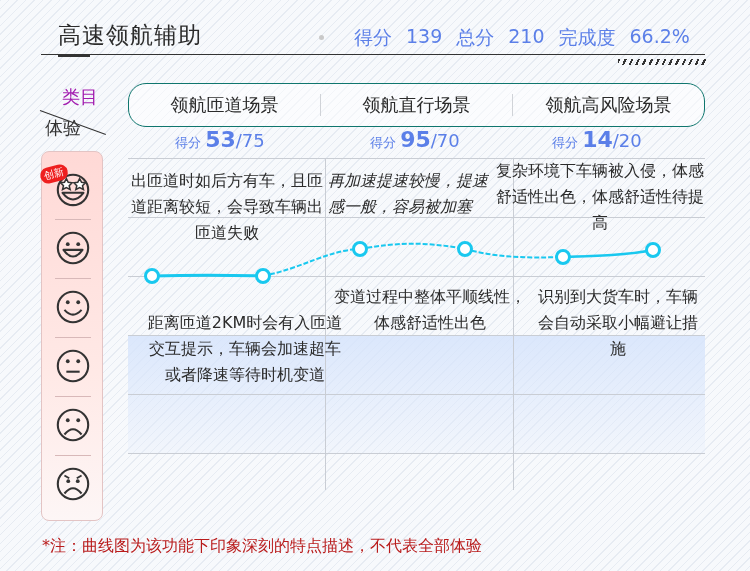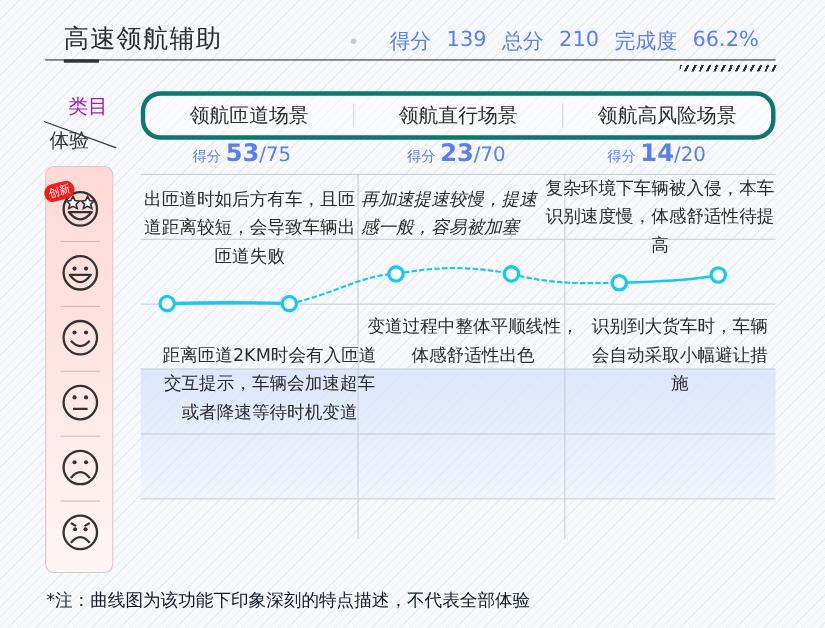--- a/index.html
+++ b/index.html
@@ -19,41 +19,41 @@
   .dot { left: 319px; top: 35px; width: 5px; height: 5px; border-radius: 50%; background: #c9c9c9; }
   .stats { left: 354px; top: 25px; font-size: 19px; color: #5b7fe8; display: flex; gap: 0; white-space: nowrap; }
   .stats span { margin-right: 14px; }
   .hatch { left: 618px; top: 59px; width: 88px; height: 6px;
     background-image: repeating-linear-gradient(115deg, #333 0px, #333 2px, transparent 2px, transparent 6px); }
   
   .corner-top { left: 62px; top: 85px; font-size: 18px; color: #a21caf; }
   .corner-bottom { left: 45px; top: 116px; font-size: 18px; color: #333; text-align: right; }
   .corner-diag { left: 40px; top: 110px; width: 70px; height: 1px; background: #333; transform: rotate(20deg); transform-origin: left center; }
   
-  .pill { left: 128px; top: 83px; width: 577px; height: 44px; border: 4px solid #0f766e; border-radius: 18px; background: rgba(255,255,255,0.5); display: flex; align-items: center; }
+  .pill { left: 128px; top: 83px; width: 577px; height: 44px; border: 1px solid #0f766e; border-radius: 18px; background: rgba(255,255,255,0.5); display: flex; align-items: center; }
   .pill-col { flex: 1; text-align: center; font-size: 18px; color: #2b2b2b; position: relative; }
   .pill-sep { width: 1px; height: 22px; background: #d0d3d8; }
   
   .score { top: 127px; font-size: 13px; color: #5b7fe8; white-space: nowrap; }
   .score .big { font-size: 22px; font-weight: bold; margin-top: 32px; }
   .score .den { font-size: 18px; }
   
   .side { left: 41px; top: 151px; width: 62px; height: 370px; border: 1px solid #e3c4c4; border-radius: 8px;
     background: linear-gradient(180deg, #ffd9d6 0%, #ffe9e6 60%, #fdf6f6 100%); }
   .face { position: absolute; left: 12px; width: 38px; height: 38px; }
   .face-sep { position: absolute; left: 13px; width: 36px; height: 1px; background: #d8b8b8; }
   .badge { position: absolute; left: -2px; top: 14px; background: #ee1f1f; color: #fff; font-size: 10px; padding: 1px 4px; border-radius: 8px; transform: rotate(-15deg); white-space: nowrap; z-index: 2; }
   
   .grid { left: 128px; top: 158px; width: 577px; height: 332px; }
   .hline { position: absolute; left: 0; width: 577px; height: 1px; background: #c9cdd4; }
   .vline { position: absolute; top: 0; width: 1px; height: 332px; background: #c9cdd4; }
   .band { position: absolute; left: 0; top: 177px; width: 577px; height: 118px; background: linear-gradient(180deg, rgba(214,228,252,0.85), rgba(230,238,252,0.3)); }
   .cell-text { position: absolute; font-size: 16px; line-height: 26px; color: #2b2b2b; text-align: center; }
   .chart-svg { position: absolute; left: 0; top: 0; }
-  .footnote { left: 42px; top: 536px; font-size: 16px; color: #0f172a; }
+  .footnote { left: 42px; top: 536px; font-size: 16px; color: #b91c1c; }
 </style>
 </head>
 <body>
 
 <div class="abs title">高速领航辅助</div>
 <div class="abs header-line"></div>
 <div class="abs title-accent"></div>
 <div class="abs dot"></div>
 <div class="abs stats">
   <span>得分</span>
@@ -76,21 +76,21 @@
   <div class="pill-sep"></div>
   <div class="pill-col">领航高风险场景</div>
 </div>
 
 <div class="abs score" style="left:175px;">
   <span>得分</span>
   <span class="big">53</span><span class="den">/75</span>
 </div>
 <div class="abs score" style="left:370px;">
   <span>得分</span>
-  <span class="big">23</span><span class="den">/70</span>
+  <span class="big">95</span><span class="den">/70</span>
 </div>
 <div class="abs score" style="left:552px;">
   <span>得分</span>
   <span class="big">14</span><span class="den">/20</span>
 </div>
 
 <div class="abs side">
   <span class="badge">创新</span>
 
   <svg class="face" style="top:18px;" viewBox="0 0 40 40">
@@ -165,17 +165,17 @@
     <circle cx="232" cy="91" r="6.5" fill="#fff" stroke="#19c8ef" stroke-width="3"></circle>
     <circle cx="337" cy="91" r="6.5" fill="#fff" stroke="#19c8ef" stroke-width="3"></circle>
     <circle cx="435" cy="99" r="6.5" fill="#fff" stroke="#19c8ef" stroke-width="3"></circle>
     <circle cx="525" cy="92" r="6.5" fill="#fff" stroke="#19c8ef" stroke-width="3"></circle>
   </svg>
 
   <div class="cell-text" style="left:-4px; top:10px; width:206px;">出匝道时如后方有车，且匝道距离较短，会导致车辆出匝道失败</div>
   <div class="cell-text" style="left:16px; top:152px; width:202px;">距离匝道2KM时会有入匝道交互提示，车辆会加速超车或者降速等待时机变道</div>
   <div class="cell-text" style="left:200px; top:10px; width:170px; text-align:left;font-style:italic;">再加速提速较慢，提速感一般，容易被加塞</div>
   <div class="cell-text" style="left:202px; top:126px; width:200px;">变道过程中整体平顺线性，体感舒适性出色</div>
-  <div class="cell-text" style="left:366px; top:0px; width:212px;">复杂环境下车辆被入侵，本车识别速度慢，体感舒适性待提高</div>
+  <div class="cell-text" style="left:366px; top:0px; width:212px;">复杂环境下车辆被入侵，体感舒适性出色，体感舒适性待提高</div>
   <div class="cell-text" style="left:410px; top:126px; width:160px;">识别到大货车时，车辆会自动采取小幅避让措施</div>
 </div>
 
 <div class="abs footnote">*注：曲线图为该功能下印象深刻的特点描述，不代表全部体验</div>
 
 </body></html>

